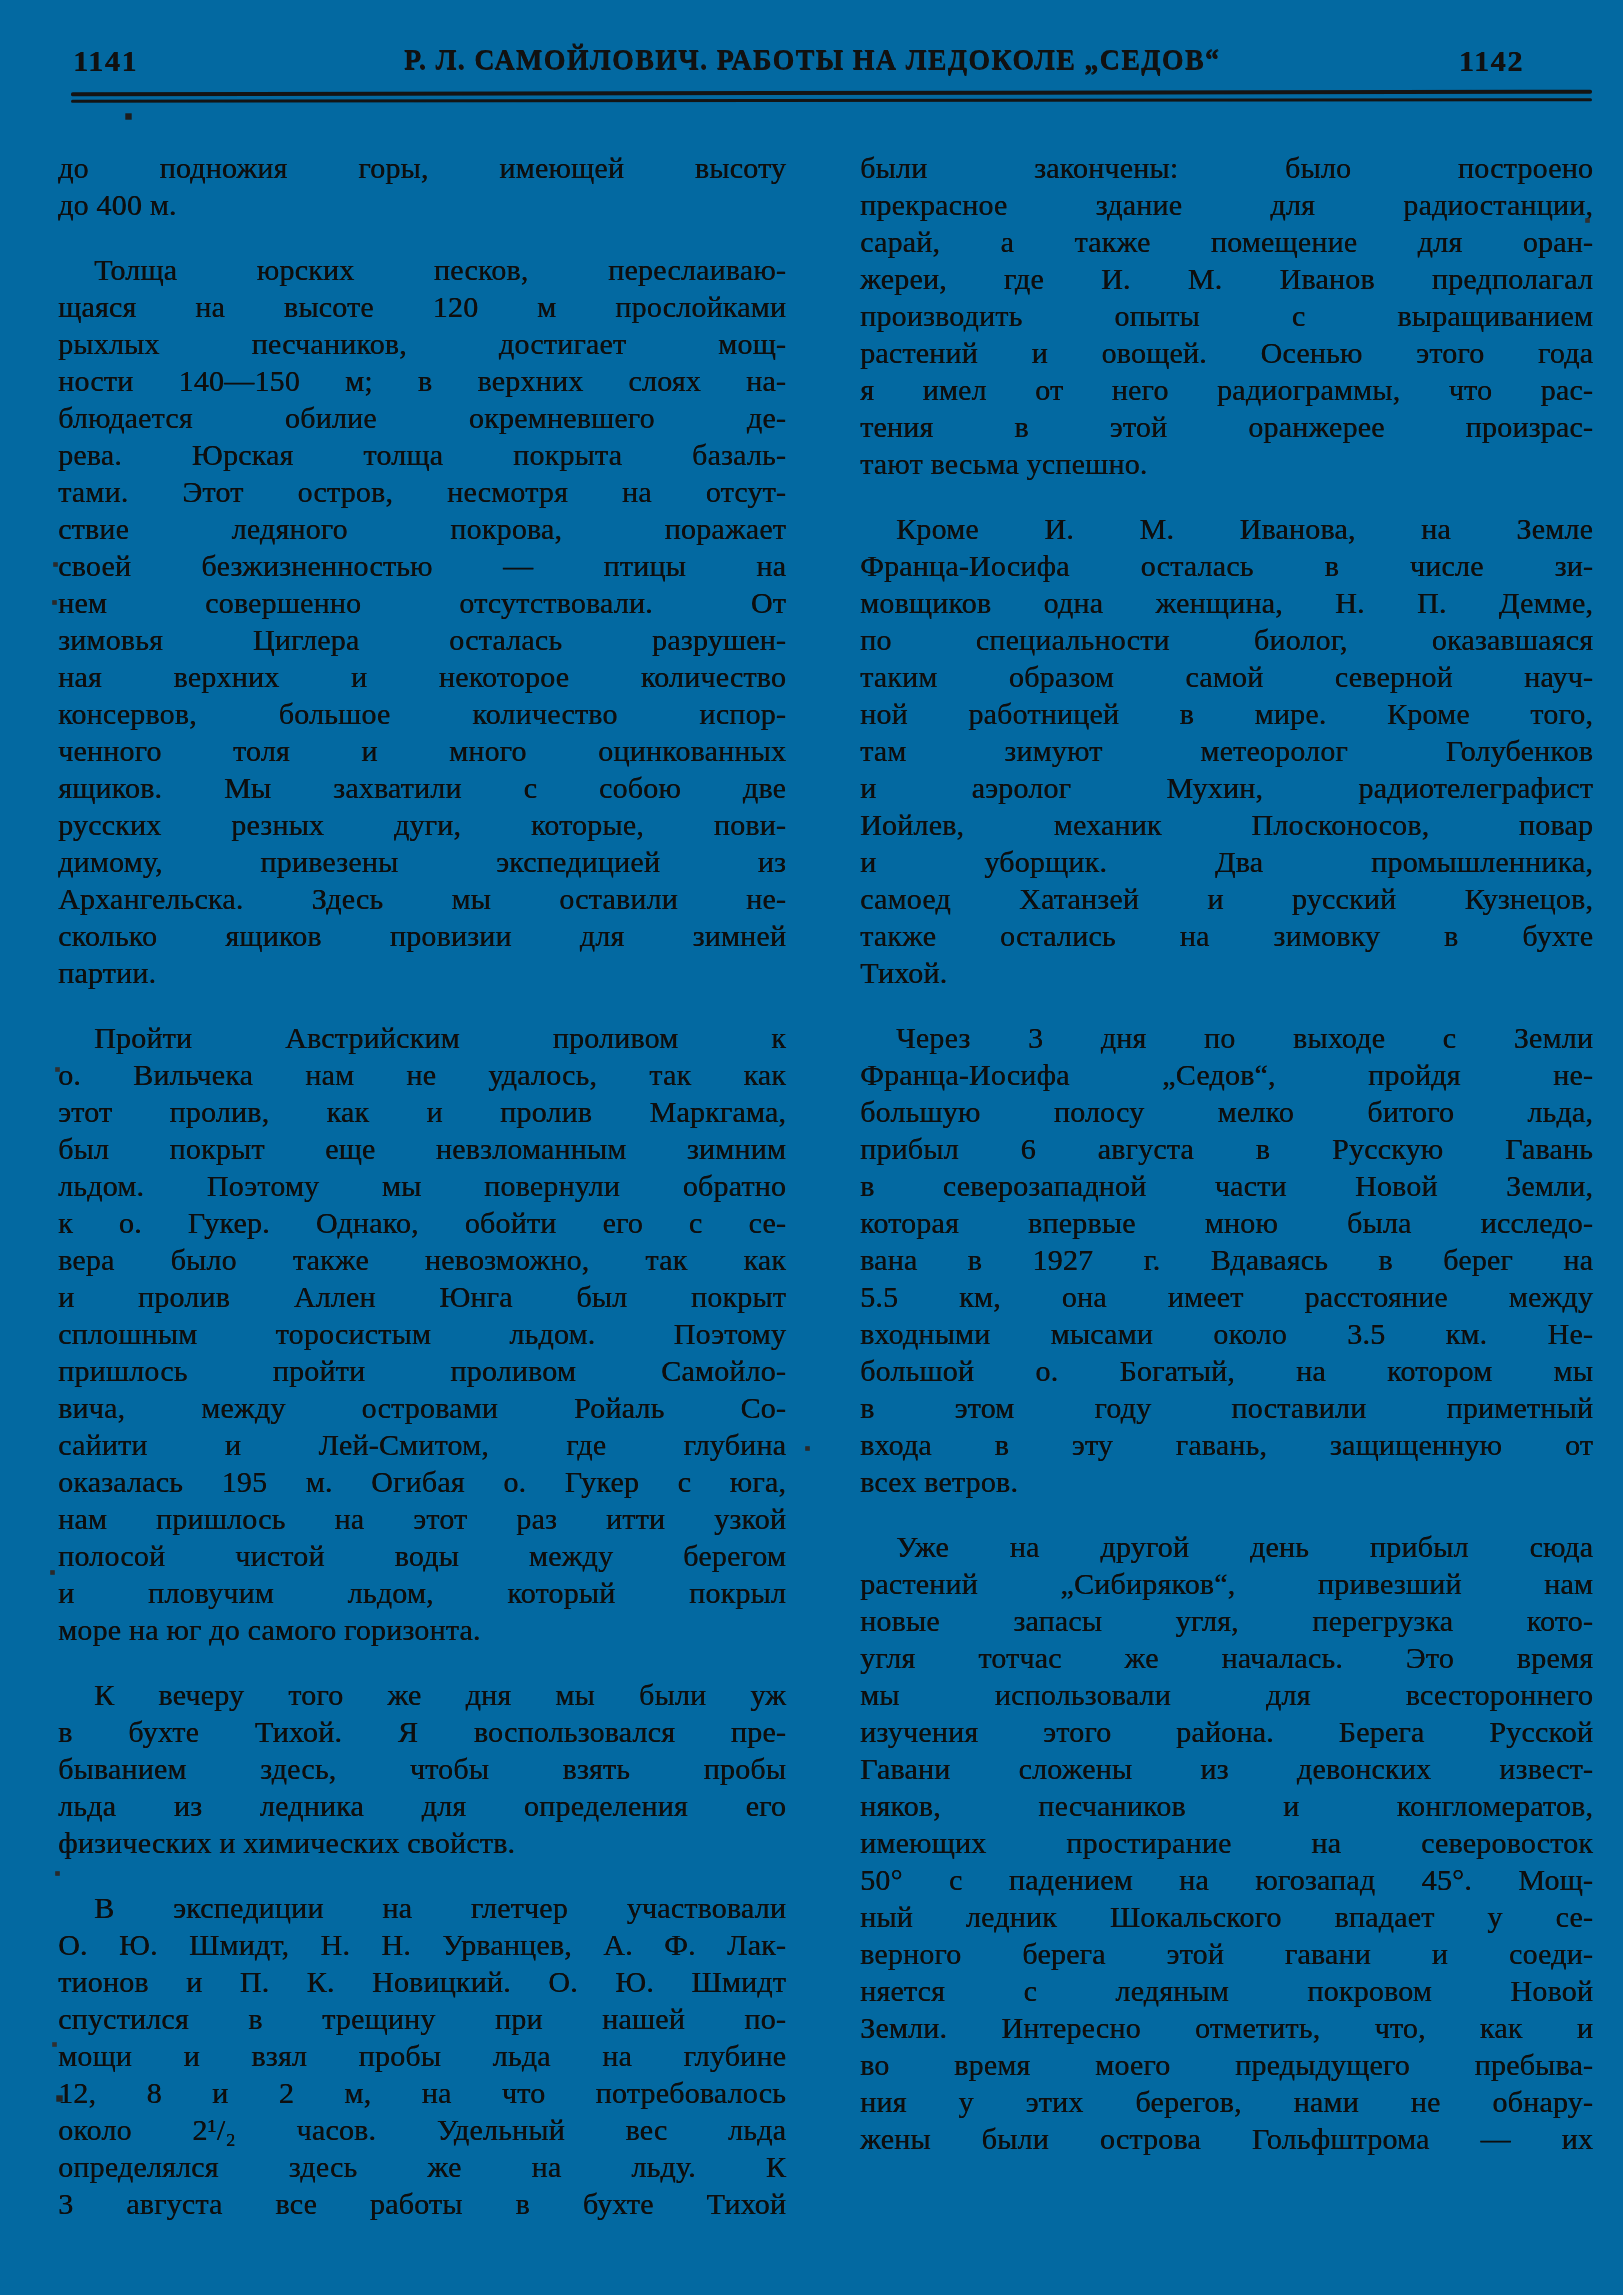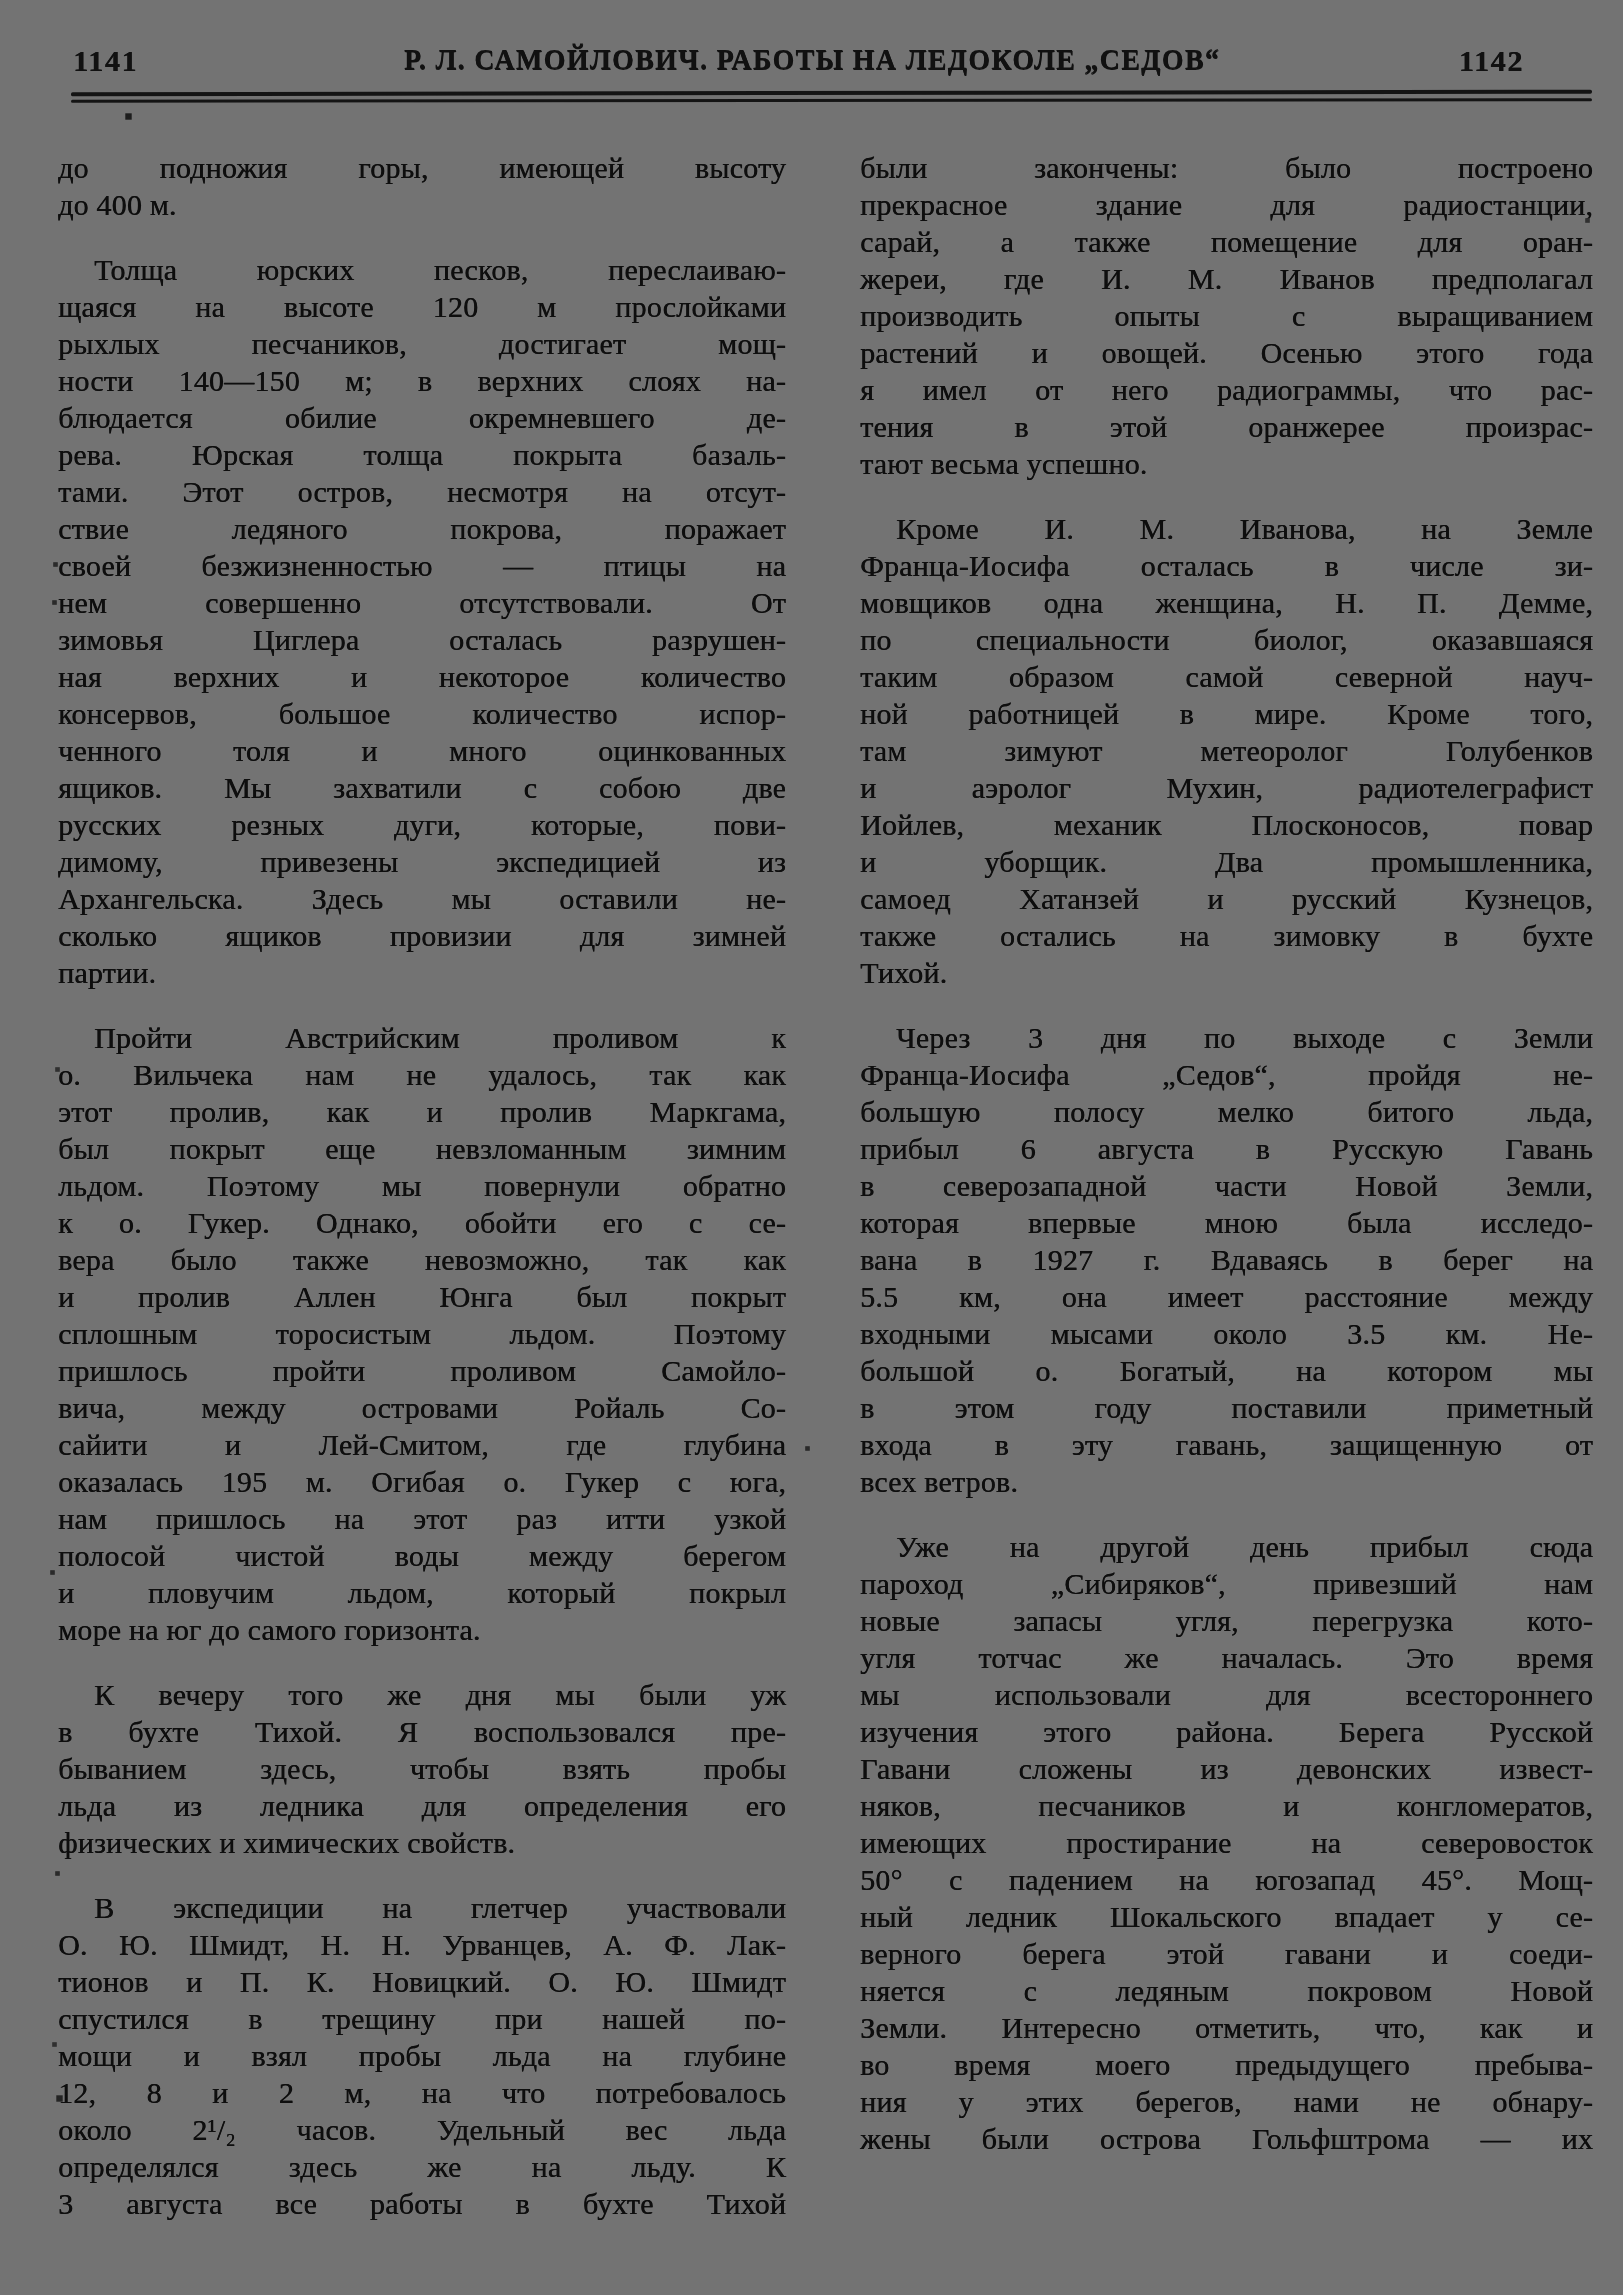--- a/index.html
+++ b/index.html
@@ -4,21 +4,21 @@
 <style>
   html, body {
     margin: 0;
     padding: 0;
     background: #ffffff;
   }
   .page {
     position: relative;
     width: 1624px;
     height: 2295px;
-    background: #737373;
+    background: #0369a1;
     overflow: hidden;
     font-family: "Liberation Serif", "DejaVu Serif", serif;
     color: #0e0e0e;
   }
   
   .header-row {
     position: absolute;
     top: 44px;
     left: 0;
     width: 100%;
@@ -199,21 +199,21 @@
       <div class="line">в северозападной части Новой Земли,</div>
       <div class="line">которая впервые мною была исследо-</div>
       <div class="line">вана в 1927 г. Вдаваясь в берег на</div>
       <div class="line">5.5 км, она имеет расстояние между</div>
       <div class="line">входными мысами около 3.5 км. Не-</div>
       <div class="line">большой о. Богатый, на котором мы</div>
       <div class="line">в этом году поставили приметный</div>
       <div class="line">входа в эту гавань, защищенную от</div>
       <div class="line para-end">всех ветров.</div>
       <div class="line indent">Уже на другой день прибыл сюда</div>
-      <div class="line">пароход „Сибиряков“, привезший нам</div>
+      <div class="line">растений „Сибиряков“, привезший нам</div>
       <div class="line">новые запасы угля, перегрузка кото-</div>
       <div class="line">угля тотчас же началась. Это время</div>
       <div class="line">мы использовали для всестороннего</div>
       <div class="line">изучения этого района. Берега Русской</div>
       <div class="line">Гавани сложены из девонских извест-</div>
       <div class="line">няков, песчаников и конгломератов,</div>
       <div class="line">имеющих простирание на северовосток</div>
       <div class="line">50° с падением на югозапад 45°. Мощ-</div>
       <div class="line">ный ледник Шокальского впадает у се-</div>
       <div class="line">верного берега этой гавани и соеди-</div>

